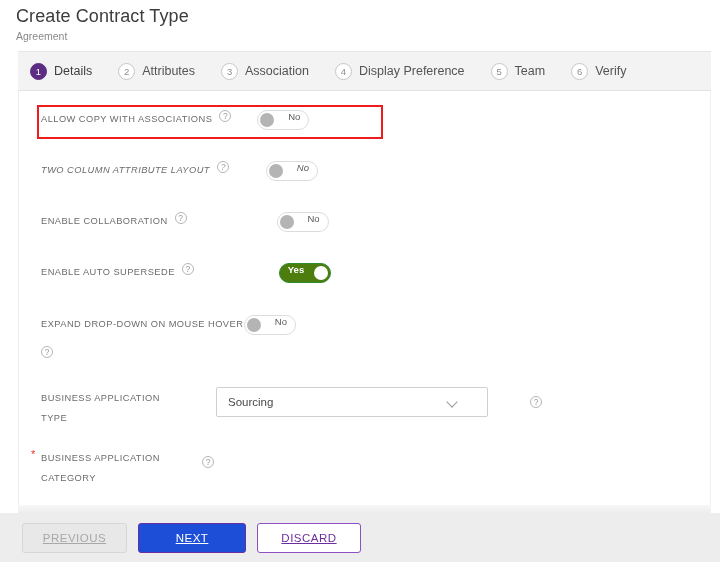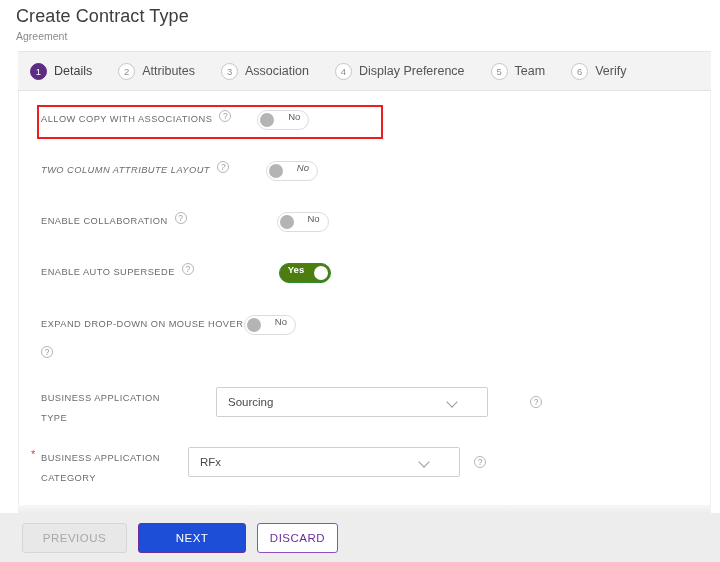--- a/index.html
+++ b/index.html
@@ -222,35 +222,36 @@
   .btn {
     height: 30px;
     border-radius: 3px;
     font-size: 11.5px;
     letter-spacing: 0.5px;
     display: inline-flex;
     align-items: center;
     justify-content: center;
     cursor: pointer;
     margin-right: 11px;
+    text-decoration: underline;
   }
   .btn-previous {
     width: 105px;
     background: #e8e8e8;
     border: 1px solid #d6d6d6;
     color: #a8a8a8;
   }
   .btn-next {
     width: 108px;
     background: #1d4ed8;
     border: 1px solid #6b2e9e;
     color: #ffffff;
   }
   .btn-discard {
-    width: 81px;
+    width: 104px;
     background: #ffffff;
     border: 1px solid #8e4fc4;
     color: #6b2e9e;
   }
   .panel-shadow {
     position: absolute;
     left: 18px; top: 505px;
     width: 693px; height: 8px;
     background: linear-gradient(#f7f7f7, #ededed);
   }
@@ -355,24 +356,20 @@
         <span class="chev"></span>
       </div>
       <span class="help-icon" style="margin-left:14px; margin-top:9px;">?</span>
     </div>
 
     <div class="row" style="top:356px;">
       <div style="width:147px; position:relative;">
         <span class="req-star">*</span>
         <span class="field-label wrap">BUSINESS APPLICATION CATEGORY</span>
       </div>
-      <div class="select">
-        <span class="select-value">RFx</span>
-        <span class="chev"></span>
-      </div>
       <span class="help-icon" style="margin-left:14px; margin-top:9px;">?</span>
     </div>
 
   </div>
 
   <div class="panel-shadow"></div>
 
   <div class="footer">
     <div class="btn btn-previous">PREVIOUS</div>
     <div class="btn btn-next">NEXT</div>

